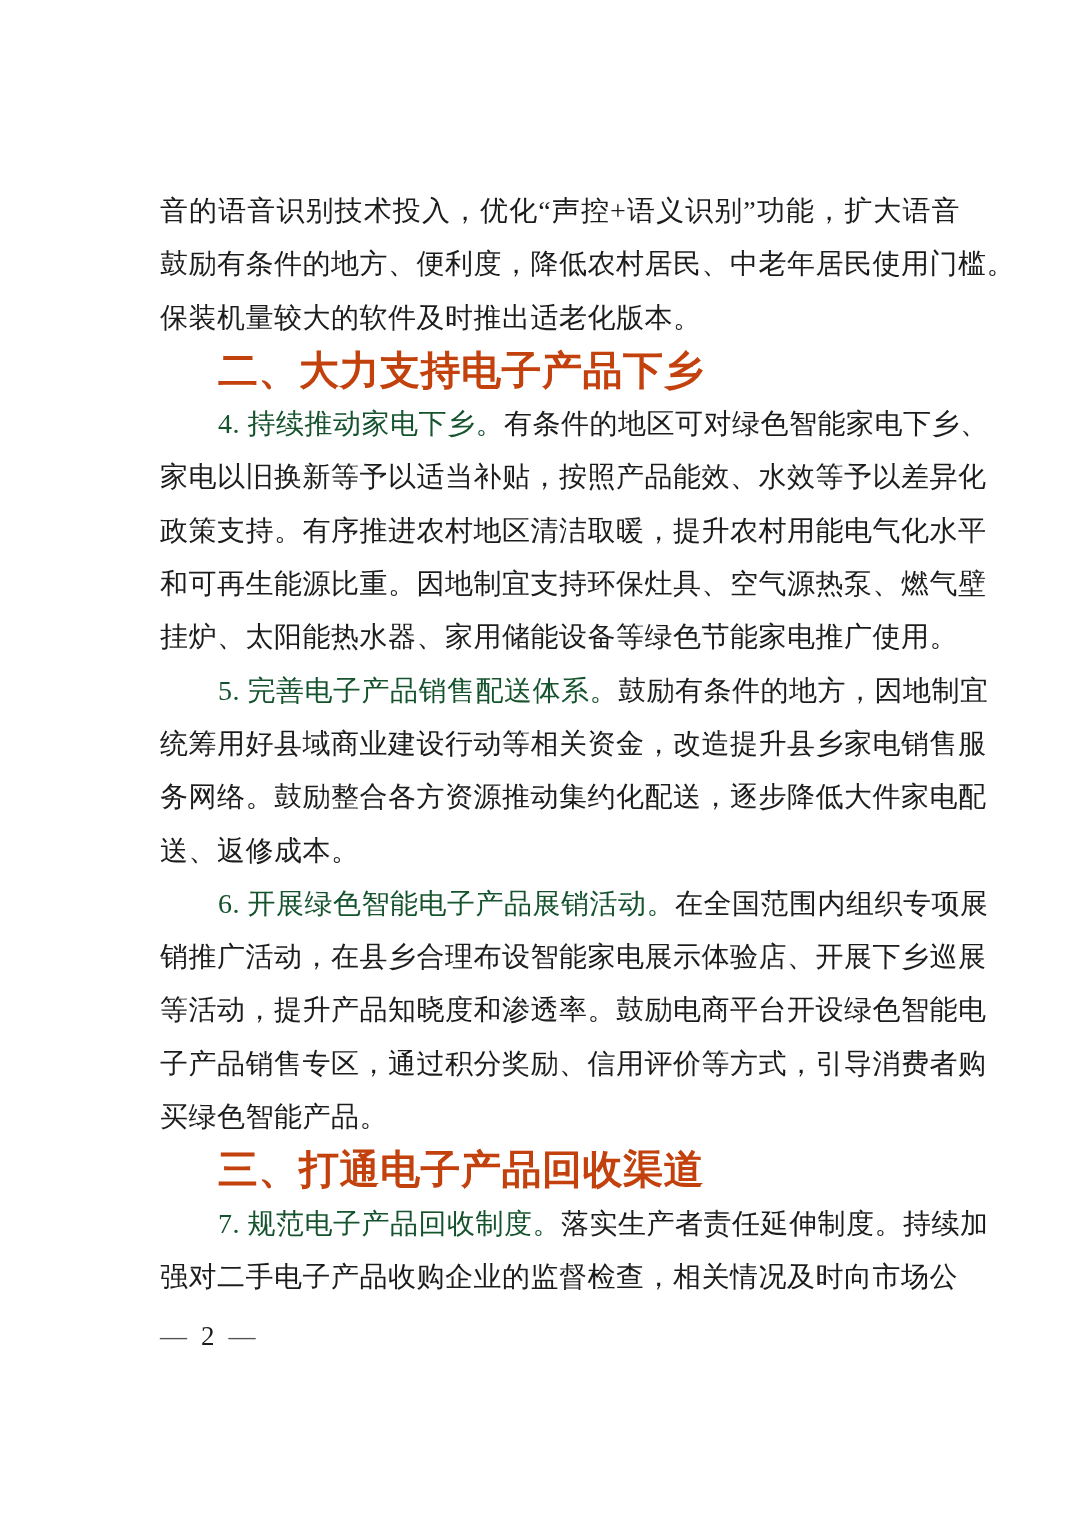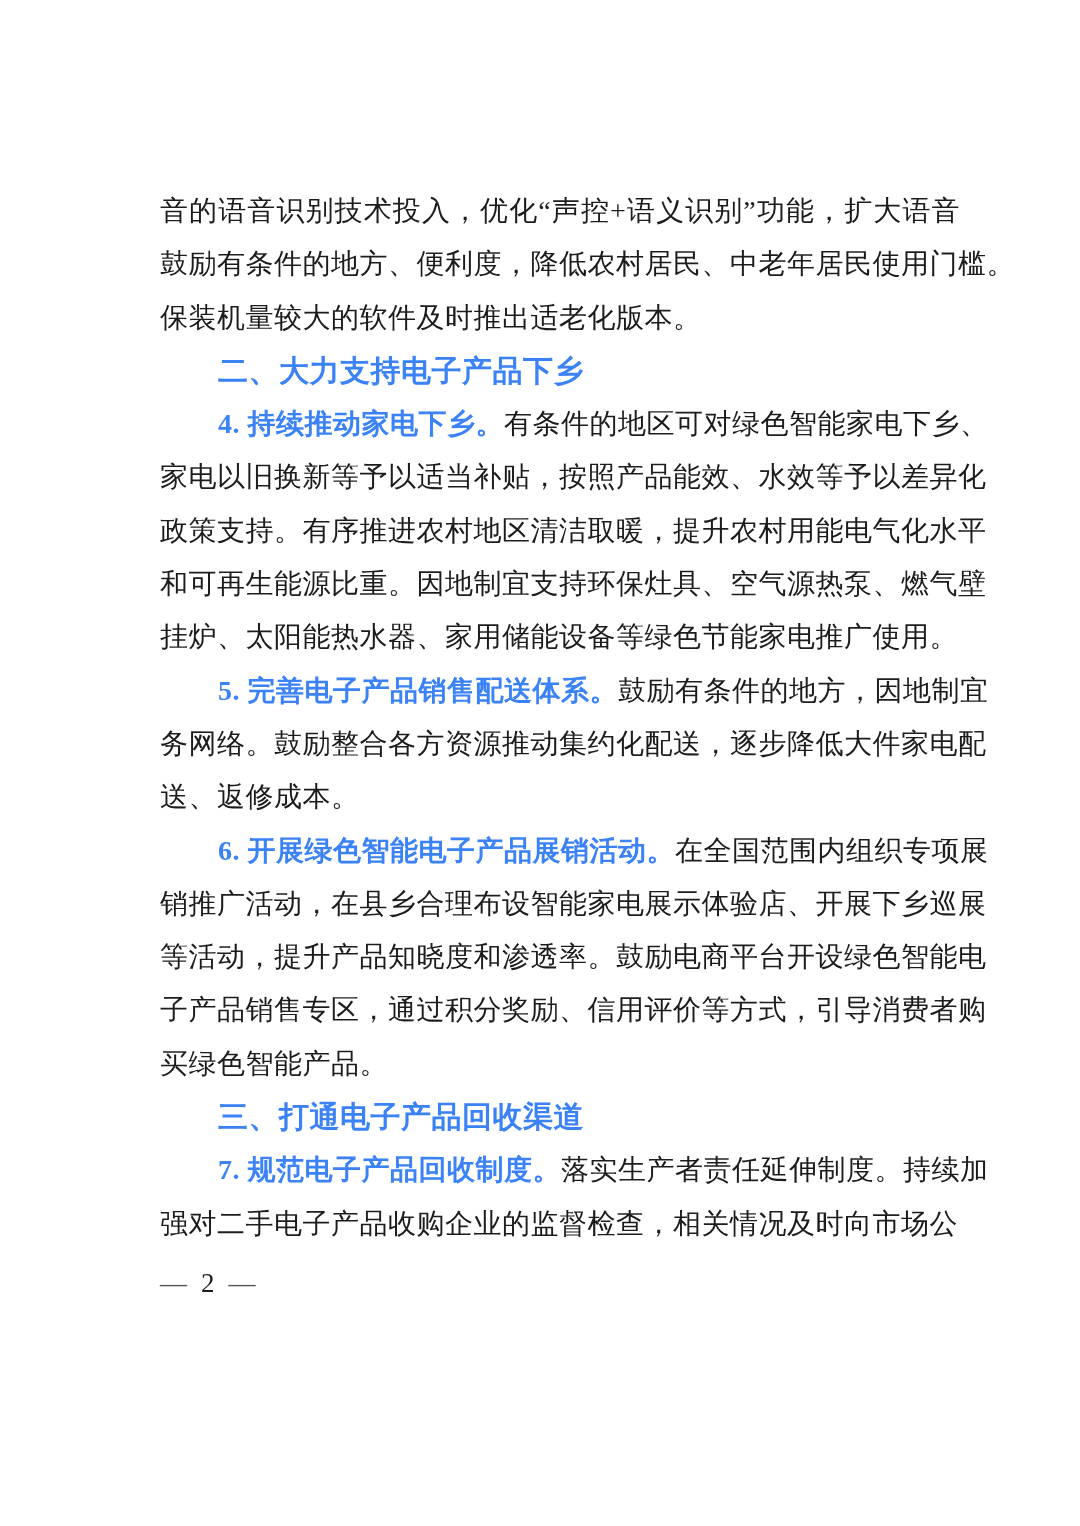--- a/index.html
+++ b/index.html
@@ -35,28 +35,28 @@
   .line.short {
     text-align: center;
     text-align-last: left;
   }
   .line.indent {
     padding-left: 58px;
   }
   .line.heading {
     font-family: "Liberation Sans", "DejaVu Sans", sans-serif;
     font-weight: 700;
-    font-size: 30px;
-    color: #3b82f6;
+    font-size: 40px;
+    color: #c2410c;
     text-align: left;
     text-align-last: left;
   }
   .lead {
-    font-weight: 700;
-    color: #3b82f6;
+    font-weight: 400;
+    color: #14532d;
   }
   .footer {
     margin-top: 15px;
     height: 36px;
     line-height: 36px;
     font-size: 27px;
     color: #333333;
     text-align: left;
     text-align-last: left;
   }
@@ -82,20 +82,21 @@
 
     <div class="line heading indent">二、大力支持电子产品下乡</div>
 
     <div class="line indent"><span class="lead">4. 持续推动家电下乡。</span><span>有条件的地区可对绿色智能家电下乡、</span></div>
     <div class="line">家电以旧换新等予以适当补贴，按照产品能效、水效等予以差异化</div>
     <div class="line">政策支持。有序推进农村地区清洁取暖，提升农村用能电气化水平</div>
     <div class="line">和可再生能源比重。因地制宜支持环保灶具、空气源热泵、燃气壁</div>
     <div class="line short">挂炉、太阳能热水器、家用储能设备等绿色节能家电推广使用。</div>
 
     <div class="line indent"><span class="lead">5. 完善电子产品销售配送体系。</span><span>鼓励有条件的地方，因地制宜</span></div>
+    <div class="line">统筹用好县域商业建设行动等相关资金，改造提升县乡家电销售服</div>
     <div class="line">务网络。鼓励整合各方资源推动集约化配送，逐步降低大件家电配</div>
     <div class="line short">送、返修成本。</div>
 
     <div class="line indent"><span class="lead">6. 开展绿色智能电子产品展销活动。</span><span>在全国范围内组织专项展</span></div>
     <div class="line">销推广活动，在县乡合理布设智能家电展示体验店、开展下乡巡展</div>
     <div class="line">等活动，提升产品知晓度和渗透率。鼓励电商平台开设绿色智能电</div>
     <div class="line">子产品销售专区，通过积分奖励、信用评价等方式，引导消费者购</div>
     <div class="line short">买绿色智能产品。</div>
 
     <div class="line heading indent">三、打通电子产品回收渠道</div>

